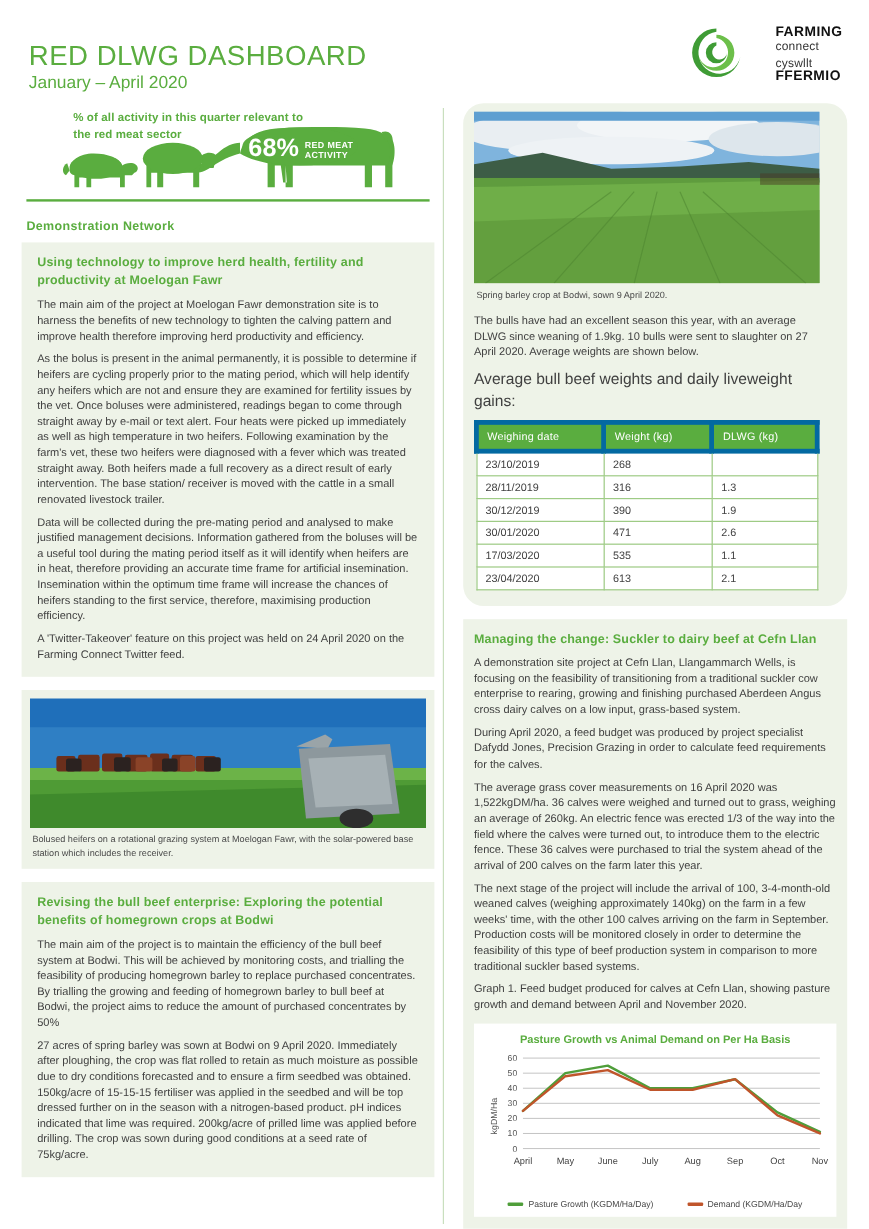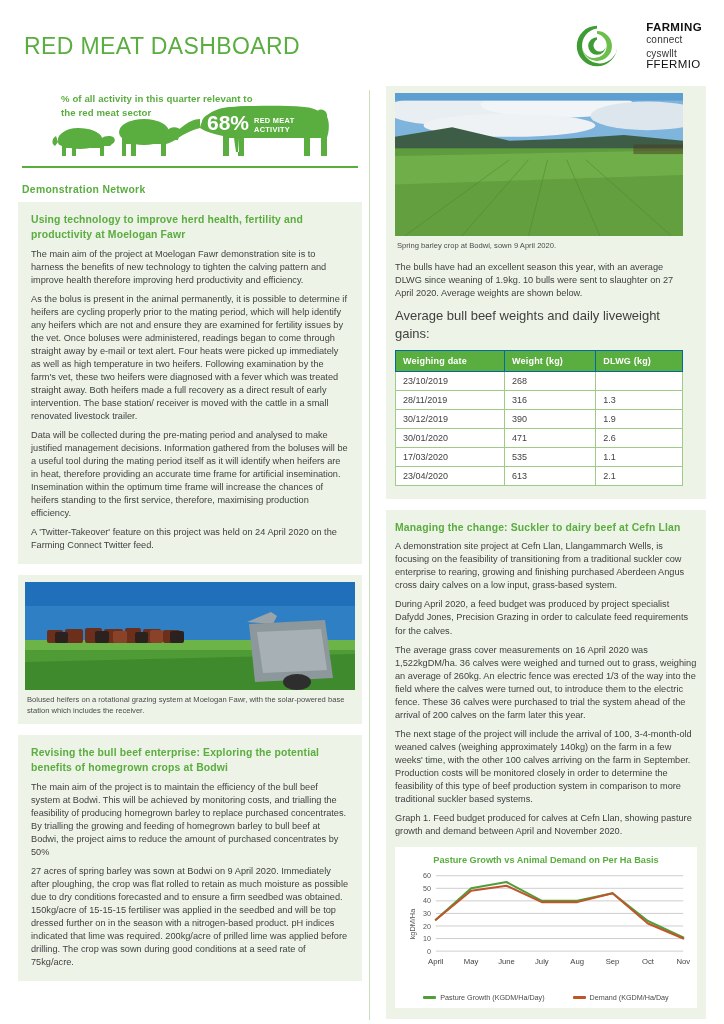--- a/index.html
+++ b/index.html
@@ -14,27 +14,27 @@
 
   
   .header { position: relative; height: 86px; }
   .title-block { position: absolute; left: 24px; top: 34px; }
   .dash-title {
     font-size: 23px; letter-spacing: 0.4px; color: #5aad3f; font-weight: 400;
     line-height: 1.05;
   }
   .dash-sub { font-size: 14.5px; color: #5aad3f; margin-top: 3px; font-weight: 400; }
 
-  .logo-wrap { position: absolute; right: 22px; top: 22px; display: flex; align-items: center; gap: 27px; }
+  .logo-wrap { position: absolute; right: 22px; top: 22px; display: flex; gap: 27px; }
   .logo-mark { width: 44px; height: 44px; flex: 0 0 auto; }
   .logo-text { line-height: 1.0; }
   .logo-l1 { font-size: 11.5px; font-weight: bold; letter-spacing: .4px; color: #111; }
   .logo-l2 { font-size: 10px; color: #333; letter-spacing: .2px; margin-top:1px;}
   .logo-l3 { font-size: 10px; color: #333; letter-spacing: .2px; margin-top:4px;}
-  .logo-l4 { font-size: 11.5px; font-weight: normal; letter-spacing: .4px; color: #111; margin-top:0px;}
+  .logo-l4 { font-size: 11.5px; font-weight: bold; letter-spacing: .4px; color: #111; margin-top:0px;}
 
   
   .columns { position: absolute; left: 0; top: 86px; width: 724px; height: 938px; }
   .col-left  { position: absolute; left: 18px;  top: 0; width: 344px; }
   .col-right { position: absolute; left: 386px; top: 0; width: 320px; }
   .vrule { position: absolute; left: 369px; top: 4px; width: 1px; height: 930px; background: #c9dfbe; }
 
   
   .banner { position: relative; height: 92px; }
   .banner-cap {
@@ -64,22 +64,22 @@
   .card p:last-child { margin-bottom: 0; }
 
   
   .photo-card { background: #eef3e8; padding: 7px 7px 8px 7px; margin-bottom: 11px; }
   .photo { width: 100%; display: block; }
   .caption { font-size: 7.6px; line-height: 1.42; color: #4a4a4a; margin-top: 5px; padding: 0 2px; }
 
   
   .tbl { width: 100%; border-collapse: collapse; margin-top: 3px; margin-bottom: 2px; }
   .tbl th {
-    background: #5aad3f; color: #fff; font-size: 9px; font-weight: bold;
-    text-align: left; padding: 5px 7px; border: 1px solid #0369a1; letter-spacing:.2px;
+    background: #5aad3f; color: #fff; font-size: 9px; font-weight: normal;
+    text-align: left; padding: 5px 7px; border: 4px solid #0369a1; letter-spacing:.2px;
   }
   .tbl td {
     background: #ffffff; font-size: 9px; color: #3f3f3f; padding: 4px 7px;
     border: 1px solid #9ecb85;
   }
 
   
   .chart-card { background: #ffffff; padding: 8px 6px 6px 6px; }
   .chart-title { font-size: 9.2px; font-weight: bold; color: #5aad3f; text-align: center; margin-bottom: 3px; }
   .chart-svg { display: block; width: 100%; }
@@ -87,21 +87,22 @@
   .legend-item { display: flex; align-items: center; gap: 4px; font-size: 7.2px; color: #4a4a4a; }
   .swatch { width: 13px; height: 3px; border-radius: 1px; display:inline-block; }
 </style>
 </head>
 <body>
 
 <div class="page">
 
   <div class="header">
     <div class="title-block">
-      <div class="dash-title">RED MEAT DASHBOARD</div>
+      <div class="dash-title">RED DLWG DASHBOARD</div>
+      <div class="dash-sub">January – April 2020</div>
     </div>
 
     <div class="logo-wrap">
       <svg class="logo-mark" viewBox="0 0 100 100">
         <path d="M50 4 A46 46 0 1 0 96 50 A40 40 0 1 1 50 10 Z" fill="#3f9c35"></path>
         <path d="M50 16 A34 34 0 1 1 16 50 A28 28 0 1 0 50 22 Z" fill="#6cbf4a"></path>
         <path d="M50 30 A20 20 0 1 0 70 50 A14 14 0 1 1 50 36 Z" fill="#3f9c35"></path>
       </svg>
       <div class="logo-text">
         <div class="logo-l1">FARMING</div>
@@ -203,21 +204,21 @@
       <div class="card">
         <div class="card-h">Revising the bull beef enterprise: Exploring the potential benefits of homegrown crops at Bodwi</div>
         <p>The main aim of the project is to maintain the efficiency of the bull beef system at Bodwi. This will be achieved by monitoring costs, and trialling the feasibility of producing homegrown barley to replace purchased concentrates. By trialling the growing and feeding of homegrown barley to bull beef at Bodwi, the project aims to reduce the amount of purchased concentrates by 50%</p>
         <p>27 acres of spring barley was sown at Bodwi on 9 April 2020. Immediately after ploughing, the crop was flat rolled to retain as much moisture as possible due to dry conditions forecasted and to ensure a firm seedbed was obtained. 150kg/acre of 15-15-15 fertiliser was applied in the seedbed and will be top dressed further on in the season with a nitrogen-based product. pH indices indicated that lime was required. 200kg/acre of prilled lime was applied before drilling. The crop was sown during good conditions at a seed rate of 75kg/acre.</p>
       </div>
 
     </div>
 
     <div class="col-right">
 
-      <div class="card" style="padding:7px 23px 11px 9px;">
+      <div class="card" style="padding:7px 23px 11px 9px;border-radius:17px;">
         <svg class="photo" viewBox="0 0 302 150" preserveAspectRatio="none">
           <rect x="0" y="0" width="302" height="62" fill="#7fb4dd"></rect>
           <ellipse cx="60" cy="18" rx="70" ry="16" fill="#e9eef2"></ellipse>
           <ellipse cx="170" cy="12" rx="80" ry="14" fill="#f2f5f7"></ellipse>
           <ellipse cx="265" cy="24" rx="60" ry="15" fill="#dde6ec"></ellipse>
           <ellipse cx="120" cy="34" rx="90" ry="12" fill="#eef2f5"></ellipse>
           <rect x="0" y="0" width="302" height="8" fill="#5e9fd1"></rect>
           <path d="M0 46 L60 36 L120 50 L180 48 L240 44 L302 50 L302 62 L0 62 Z" fill="#3d5d46"></path>
           <rect x="0" y="58" width="302" height="92" fill="#5f9c3e"></rect>
           <path d="M0 66 L302 60 L302 150 L0 150 Z" fill="#6fae48"></path>

